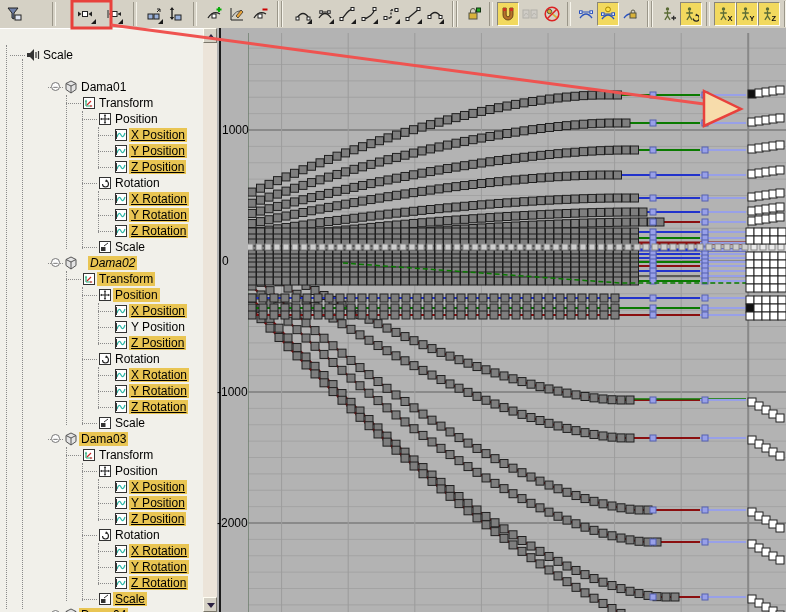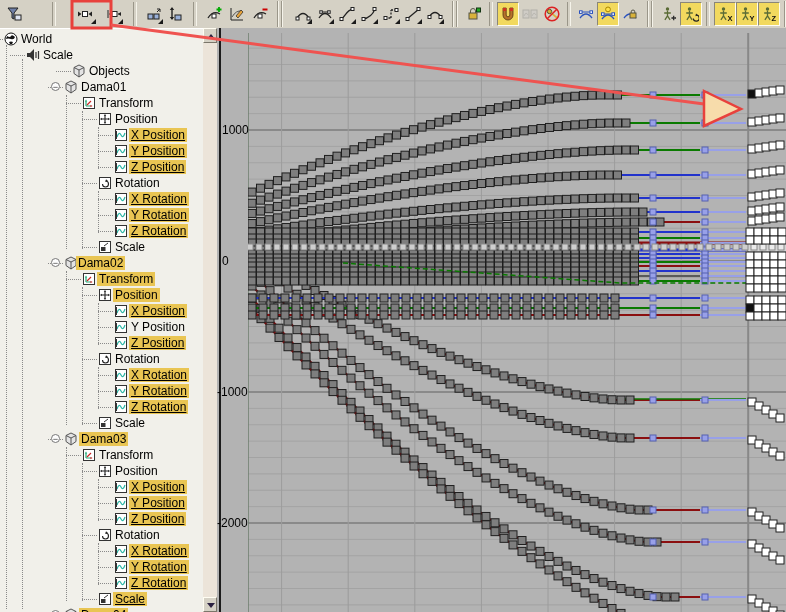--- a/index.html
+++ b/index.html
@@ -265,44 +265,27 @@
       <div class="tspine" style="left: 66px; top: 418px; height: 154px;"></div>
       <div class="tspine" style="left: 82px; top: 82px; height: 138px;"></div>
       <div class="tspine" style="left: 82px; top: 258px; height: 138px;"></div>
       <div class="tspine" style="left: 82px; top: 434px; height: 138px;"></div>
       <div class="tspine" style="left: 98px; top: 98px; height: 42px;"></div>
       <div class="tspine" style="left: 98px; top: 162px; height: 42px;"></div>
       <div class="tspine" style="left: 98px; top: 274px; height: 42px;"></div>
       <div class="tspine" style="left: 98px; top: 338px; height: 42px;"></div>
       <div class="tspine" style="left: 98px; top: 450px; height: 42px;"></div>
       <div class="tspine" style="left: 98px; top: 514px; height: 42px;"></div>
-      <div class="trow" style="top: 2px;">
-        <span class="tleader" style="left: -12px; width: 15px;"></span>
-        <span class="ticon" style="left: 4px;"><svg width="14" height="14" viewBox="0 0 14 14">
-            <circle cx="7" cy="7" r="6" fill="#fff" stroke="#111"></circle>
-            <path d="M3 4q3 2 4 0t4 1q-1 3-4 2t-5 0z" fill="#111"></path>
-            <path d="M5 10q2-1 4 0l-1 2h-2z" fill="#111"></path>
-          </svg></span>
-        <span class="tlabel" style="left: 19px;">World</span>
-      </div>
       <div class="trow" style="top: 18px;">
         <span class="tleader" style="left: 10px; width: 15px;"></span>
         <span class="ticon" style="left: 26px;"><svg width="14" height="14" viewBox="0 0 14 14">
             <path d="M1 5h3l4-4v12l-4-4H1z" fill="#333"></path>
             <path d="M10 4v6M12.5 3v8" stroke="#333" stroke-width="1.2"></path>
           </svg></span>
         <span class="tlabel" style="left: 41px;">Scale</span>
-      </div>
-      <div class="trow" style="top: 34px;">
-        <span class="tleader" style="left: 56px; width: 15px;"></span>
-        <span class="ticon" style="left: 72px;"><svg width="14" height="14" viewBox="0 0 14 14">
-            <path d="M7 1l5 2.5v6L7 13 2 9.5v-6z" fill="#e4e4e4" stroke="#555"></path>
-            <path d="M2 3.5L7 6l5-2.5M7 6v7" fill="none" stroke="#555"></path>
-          </svg></span>
-        <span class="tlabel" style="left: 87px;">Objects</span>
       </div>
       <div class="trow" style="top: 50px;">
         <span class="tleader" style="left: 48px; width: 15px;"></span>
         <span class="texp" style="left: 51px;">−</span>
         <span class="ticon" style="left: 64px;"><svg width="14" height="14" viewBox="0 0 14 14">
             <path d="M7 1l5 2.5v6L7 13 2 9.5v-6z" fill="#e4e4e4" stroke="#555"></path>
             <path d="M2 3.5L7 6l5-2.5M7 6v7" fill="none" stroke="#555"></path>
           </svg></span>
         <span class="tlabel" style="left: 79px;">Dama01</span>
       </div>
@@ -398,21 +381,21 @@
           </svg></span>
         <span class="tlabel" style="left: 113px;">Scale</span>
       </div>
       <div class="trow" style="top: 226px;">
         <span class="tleader" style="left: 48px; width: 15px;"></span>
         <span class="texp" style="left: 51px;">−</span>
         <span class="ticon" style="left: 64px;"><svg width="14" height="14" viewBox="0 0 14 14">
             <path d="M7 1l5 2.5v6L7 13 2 9.5v-6z" fill="#e4e4e4" stroke="#555"></path>
             <path d="M2 3.5L7 6l5-2.5M7 6v7" fill="none" stroke="#555"></path>
           </svg></span>
-        <span class="tlabel hl" style="left: 76px;">Dama02</span>
+        <span class="tlabel hl" style="left: 88px; font-style: italic;">Dama02</span>
       </div>
       <div class="trow" style="top: 242px;">
         <span class="tleader" style="left: 66px; width: 15px;"></span>
         <span class="ticon" style="left: 82px;"><svg width="14" height="14" viewBox="0 0 14 14">
             <rect x="1.5" y="1.5" width="11" height="11" fill="#fff" stroke="#333"></rect>
             <path d="M4 10V5M4 10h5" stroke="#2a7" stroke-width="1.2" fill="none"></path>
             <path d="M4 3.5L2.8 5.5h2.4z" fill="#2a7"></path>
             <path d="M10.5 10l-2-1.2v2.4z" fill="#c22"></path>
             <path d="M5 9l4-4" stroke="#c22" stroke-width="1.1"></path>
           </svg></span>

